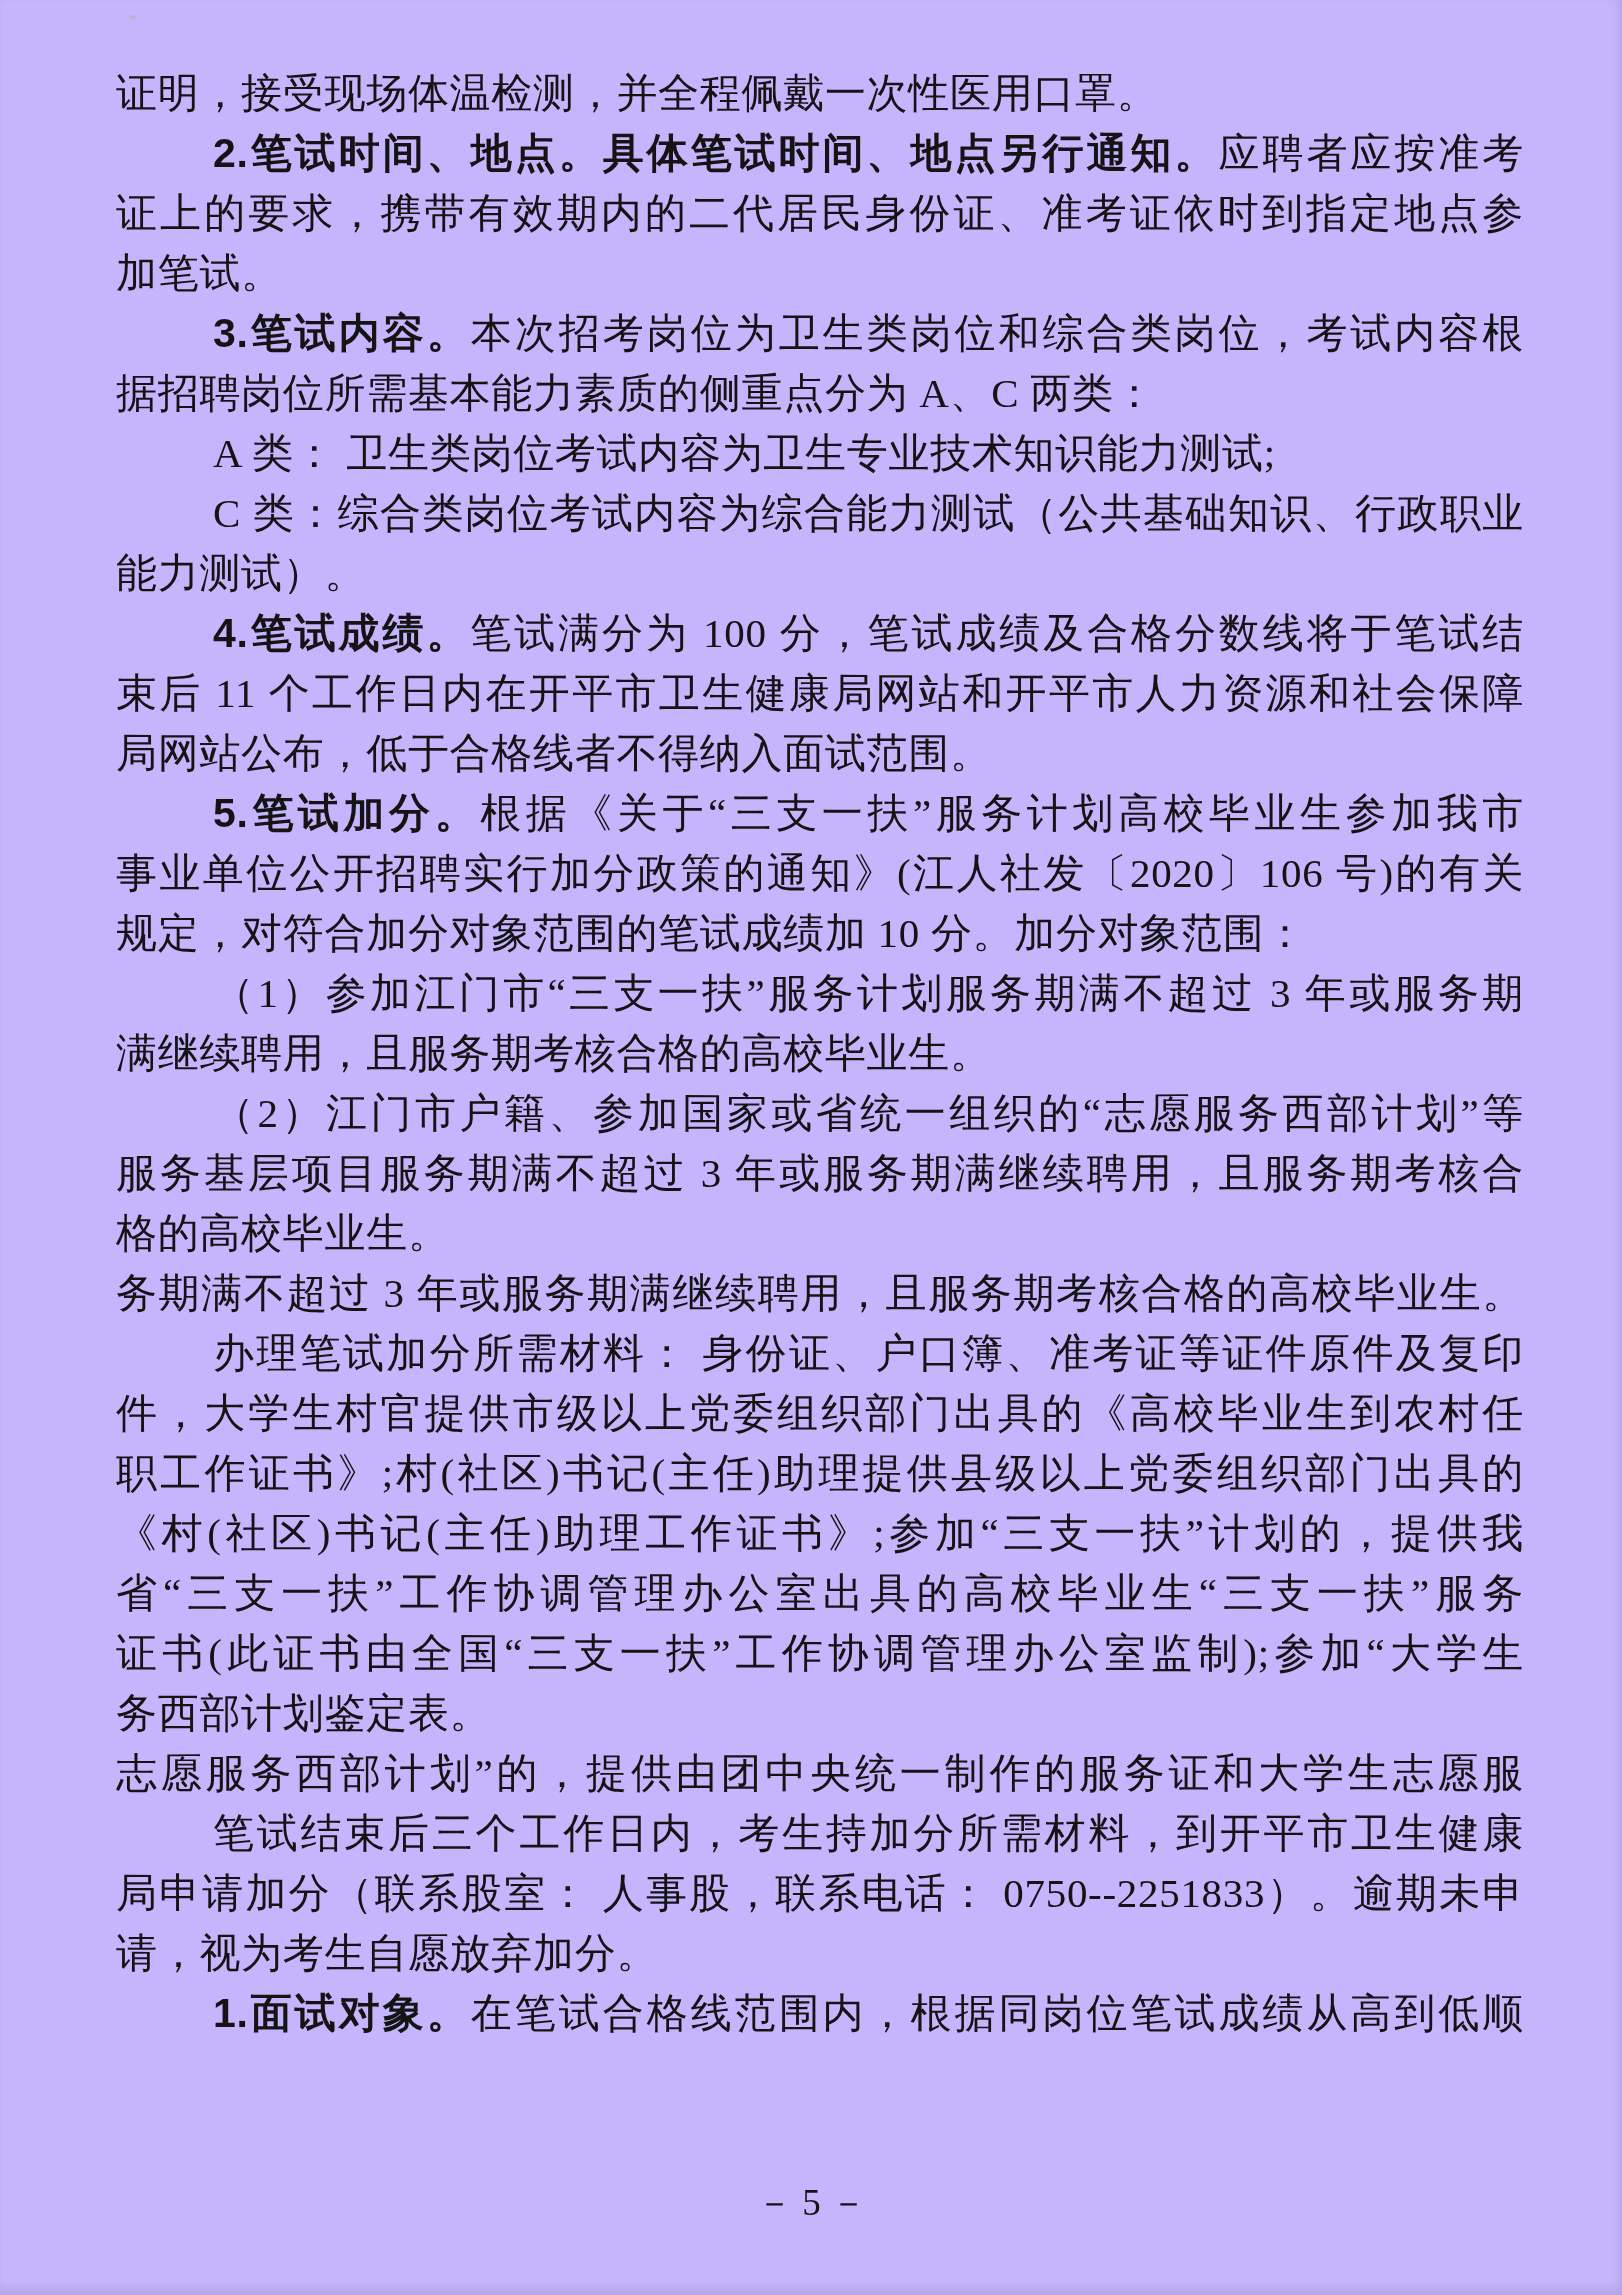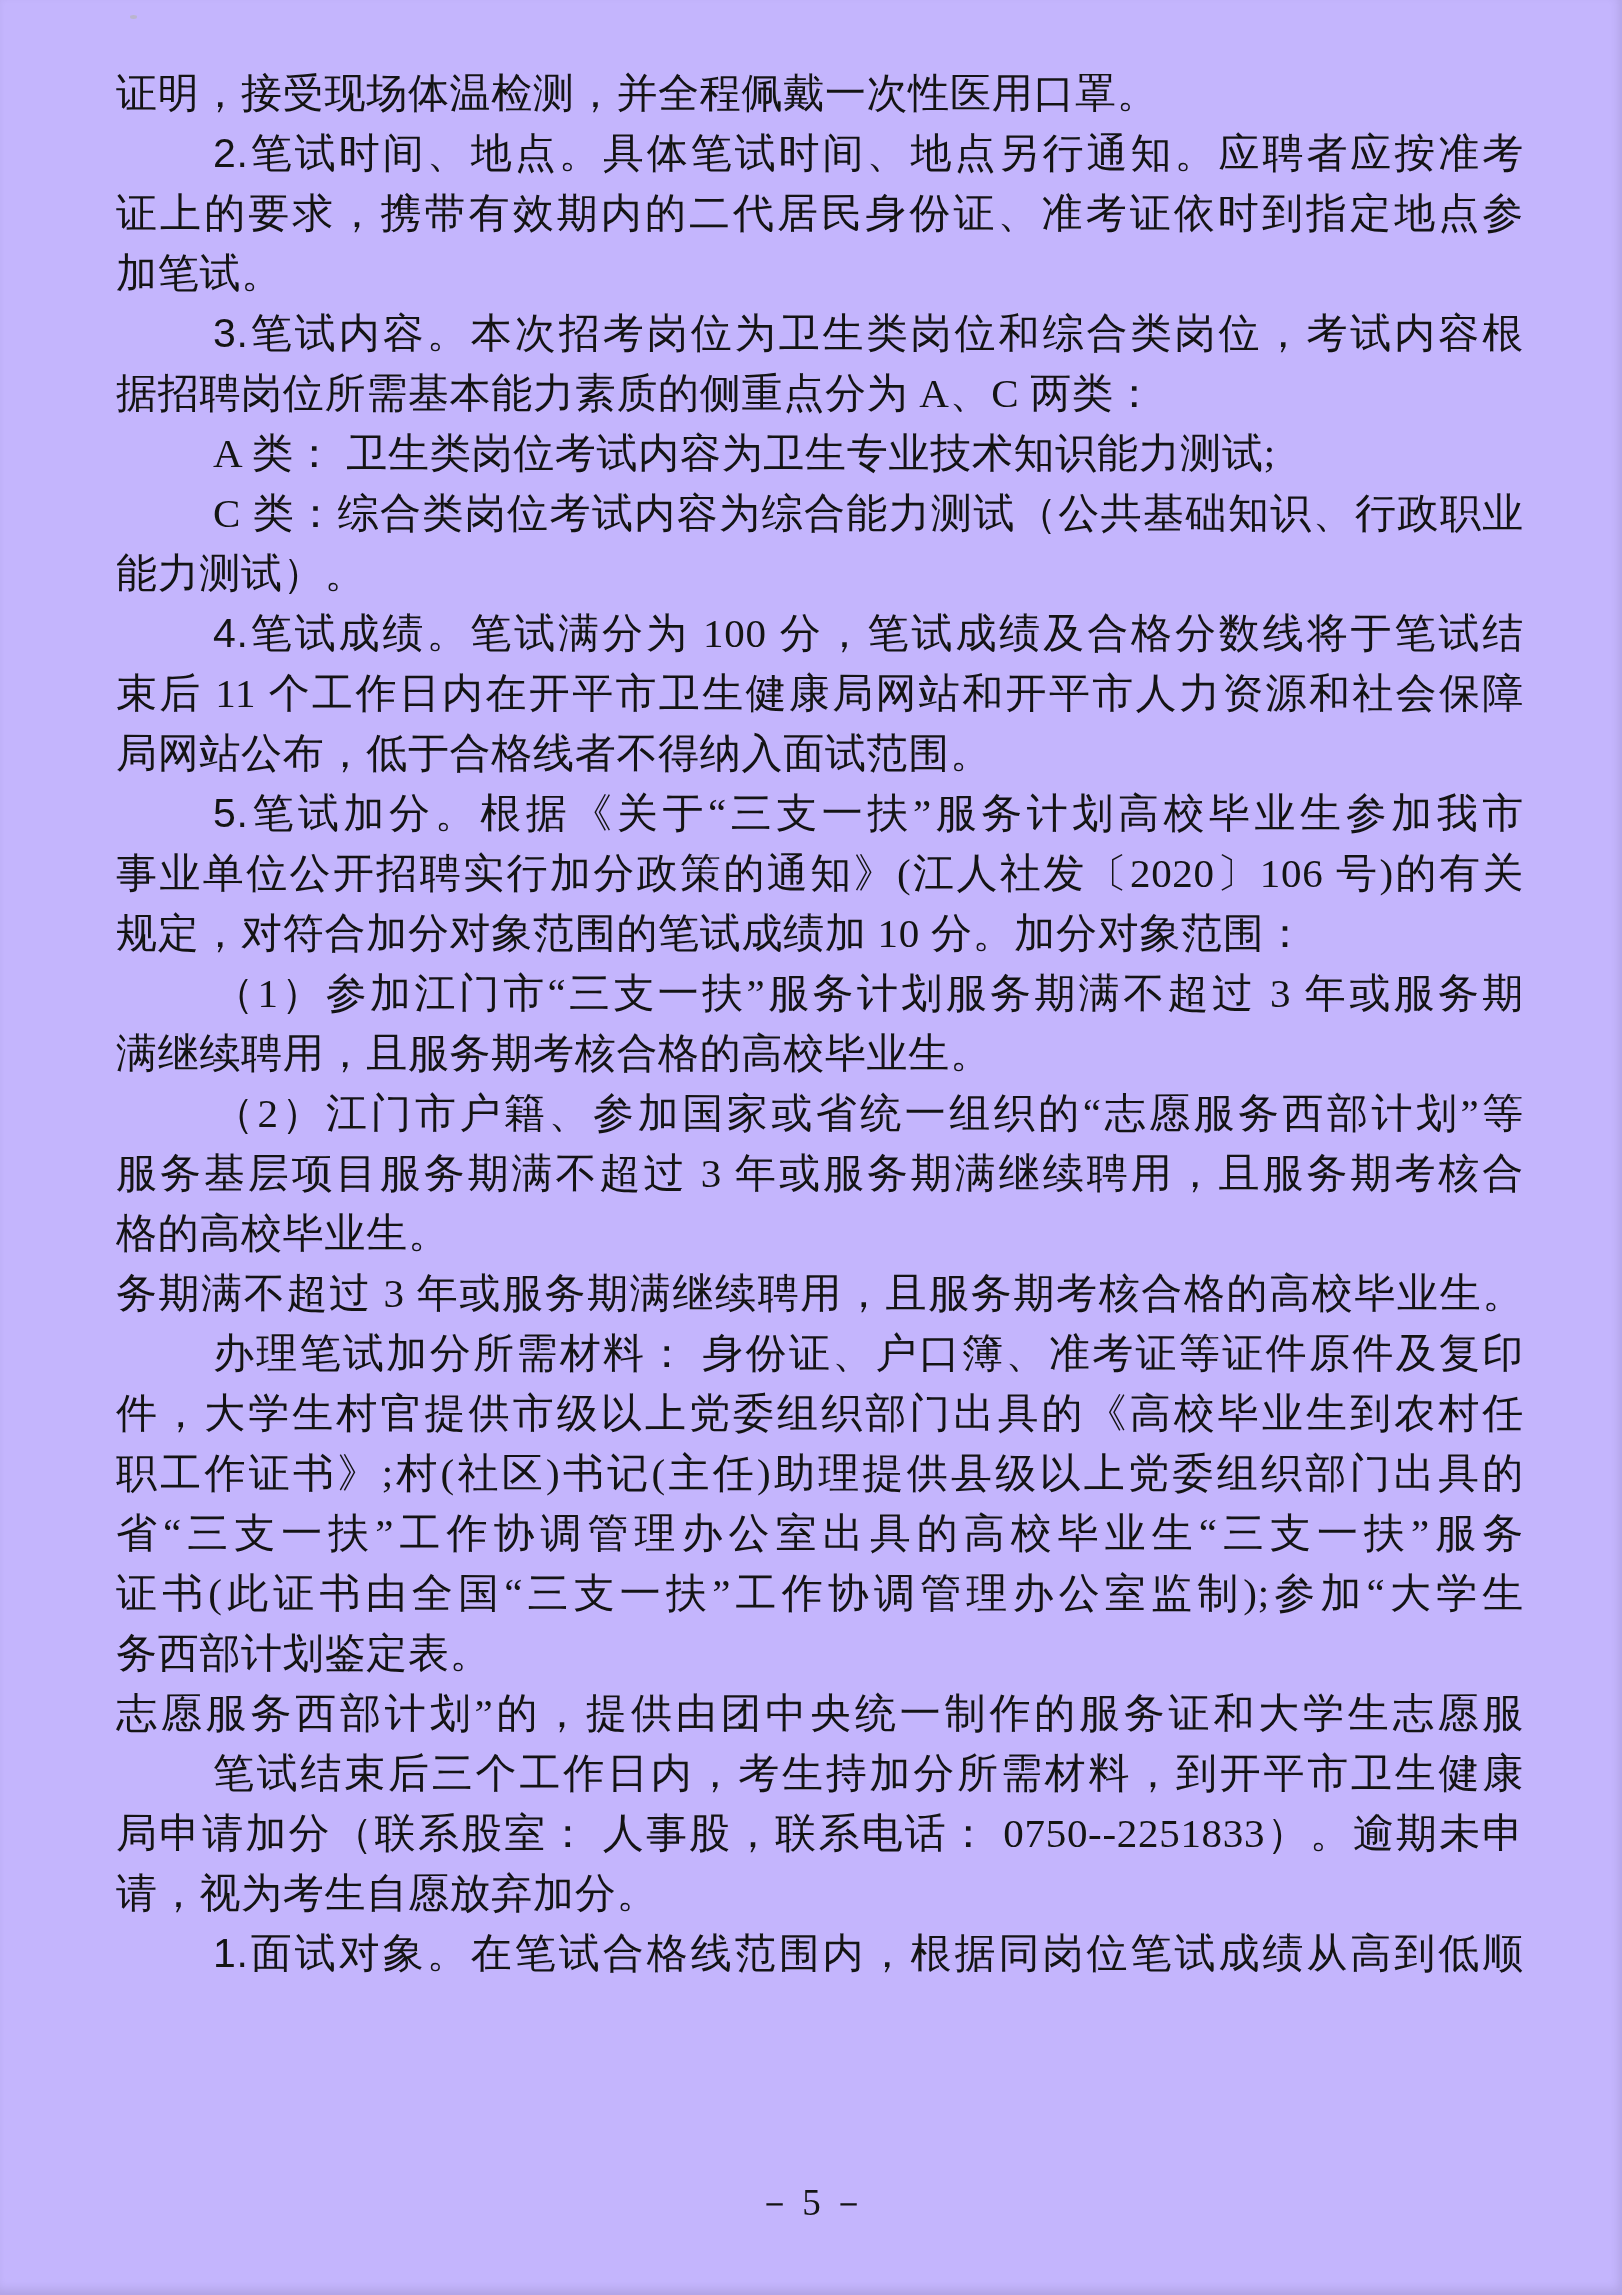--- a/index.html
+++ b/index.html
@@ -30,21 +30,21 @@
     white-space: nowrap;
   }
   .line.just {
     white-space: normal;
     text-align: justify;
     text-align-last: justify;
   }
   .line.indent { text-indent: 97px; }
   .seg-bold {
     font-family: "Liberation Sans", "DejaVu Sans", sans-serif;
-    font-weight: 400;
+    font-weight: 700;
   }
   .footer-pagenum {
     position: absolute;
     left: 0;
     right: 0;
     top: 2180px;
     text-align: center;
     font-size: 37px;
     line-height: 46px;
     color: #141414;
@@ -84,20 +84,21 @@
     <div class="line"><span>规定，对符合加分对象范围的笔试成绩加 10 分。加分对象范围：</span></div>
     <div class="line indent just"><span>（1）参加江门市“三支一扶”服务计划服务期满不超过 3 年或服务期</span></div>
     <div class="line"><span>满继续聘用，且服务期考核合格的高校毕业生。</span></div>
     <div class="line indent just"><span>（2）江门市户籍、参加国家或省统一组织的“志愿服务西部计划”等</span></div>
     <div class="line just"><span>服务基层项目服务期满不超过 3 年或服务期满继续聘用，且服务期考核合</span></div>
     <div class="line"><span>格的高校毕业生。</span></div>
     <div class="line just"><span>务期满不超过 3 年或服务期满继续聘用，且服务期考核合格的高校毕业生。</span></div>
     <div class="line indent just"><span>办理笔试加分所需材料： 身份证、户口簿、准考证等证件原件及复印</span></div>
     <div class="line just"><span>件，大学生村官提供市级以上党委组织部门出具的《高校毕业生到农村任</span></div>
     <div class="line just"><span>职工作证书》;村(社区)书记(主任)助理提供县级以上党委组织部门出具的</span></div>
+    <div class="line just"><span>《村(社区)书记(主任)助理工作证书》;参加“三支一扶”计划的，提供我</span></div>
     <div class="line just"><span>省“三支一扶”工作协调管理办公室出具的高校毕业生“三支一扶”服务</span></div>
     <div class="line just"><span>证书(此证书由全国“三支一扶”工作协调管理办公室监制);参加“大学生</span></div>
     <div class="line"><span>务西部计划鉴定表。</span></div>
     <div class="line just"><span>志愿服务西部计划”的，提供由团中央统一制作的服务证和大学生志愿服</span></div>
     <div class="line indent just"><span>笔试结束后三个工作日内，考生持加分所需材料，到开平市卫生健康</span></div>
     <div class="line just"><span>局申请加分（联系股室： 人事股，联系电话： 0750--2251833）。逾期未申</span></div>
     <div class="line"><span>请，视为考生自愿放弃加分。</span></div>
     <div class="line indent just"><span class="seg-bold">1.面试对象。</span><span>在笔试合格线范围内，根据同岗位笔试成绩从高到低顺</span></div>
   </div>
 

